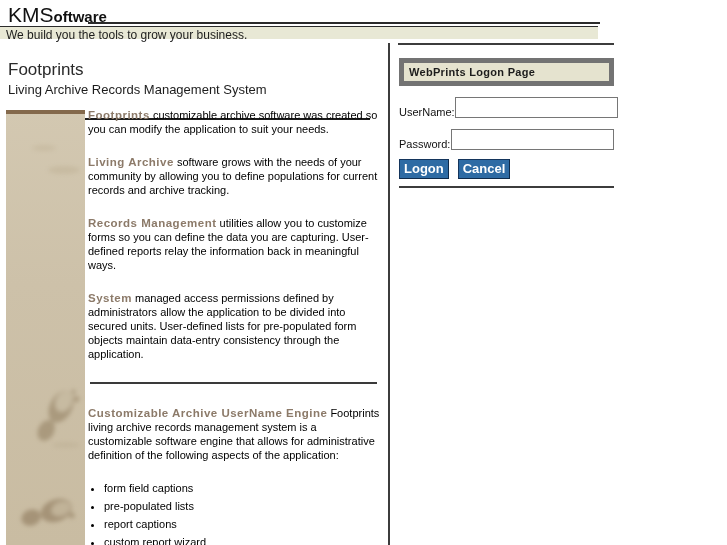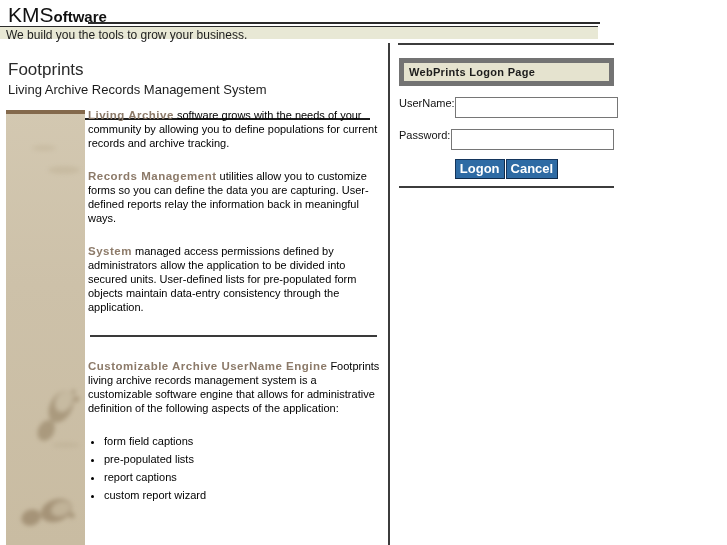--- a/index.html
+++ b/index.html
@@ -34,30 +34,30 @@
   .bullets { margin:14px 0 0 16px; }
   .bullets li { margin-bottom:4px; }
 
   
   .v-divider { position:absolute; left:388px; top:43px; width:2px; height:502px; background:#3c3c3c; }
   .panel-top-rule { position:absolute; left:398px; top:43px; width:216px; height:2px; background:#3c3c3c; }
 
   .logon-panel { position:absolute; left:399px; top:58px; width:215px; }
   .logon-header { background:#e5e3cf; border:5px solid #737373; font-size:11px;
                   font-weight:bold; color:#1c1c1c; padding:3px 5px; letter-spacing:0.3px; }
-  .form-row { display:flex; align-items:flex-start; margin-top:11px; }
+  .form-row { display:flex; align-items:flex-end; margin-top:11px; }
   .form-row label { width:61px; font-size:11px; color:#111; }
   .form-row input { flex:1; height:21px; border:1px solid #767676; background:#fff;
                     font-size:12px; padding:0 3px; }
-  .btn-row { display:flex; justify-content:center; margin-top:9px; }
+  .btn-row { display:flex; justify-content:flex-start; margin-top:9px; }
   .btn { background:#2e6ba4; color:#fff; font-weight:bold; font-size:13px;
          font-family:"Liberation Sans", sans-serif;
          border:1px solid #14355c; border-right-color:#0e2a4a; border-bottom-color:#0e2a4a;
          padding:1px 4px 2px; cursor:pointer; }
-  .btn + .btn { margin-left:1px; }
+  .btn + .btn { margin-left:9px; }
   .panel-bottom-rule { border:0; border-top:2px solid #3c3c3c; margin-top:7px; width:215px; }
 </style>
 </head>
 <body>
 
 <div id="stage">
 
   <div class="brand"><span>KMS</span><span class="suffix">oftware</span></div>
   <div class="brand-rule"></div>
   <div class="tagline-bar"><span>We build you the tools to grow your business.</span></div>
@@ -89,20 +89,21 @@
       <g transform="rotate(70 38 405)" filter="url(#soft)">
         <ellipse cx="38" cy="392" rx="11" ry="16" fill="#9c8a6d" opacity="0.8"></ellipse>
         <ellipse cx="36" cy="418" rx="8" ry="10" fill="#9c8a6d" opacity="0.8"></ellipse>
         <ellipse cx="38" cy="387" rx="7" ry="10" fill="#ddd2ba" opacity="0.5"></ellipse>
         <circle cx="48" cy="379" r="3" fill="#9c8a6d" opacity="0.7"></circle>
       </g>
     </svg>
   </div>
 
   <div class="copy">
+    <p class="para"><span class="kw">Footprints</span><span> customizable archive software was created so you can modify the application to suit your needs.</span></p>
 
     <p class="para"><span class="kw">Living Archive</span><span> software grows with the needs of your community by allowing you to define populations for current records and archive tracking.</span></p>
 
     <p class="para"><span class="kw">Records Management</span><span> utilities allow you to customize forms so you can define the data you are capturing. User-defined reports relay the information back in meaningful ways.</span></p>
 
     <p class="para"><span class="kw">System</span><span> managed access permissions defined by administrators allow the application to be divided into secured units. User-defined lists for pre-populated form objects maintain data-entry consistency through the application.</span></p>
 
     <hr class="col-divider">
 
     <p class="para"><span class="kw">Customizable Archive UserName Engine</span><span> Footprints living archive records management system is a customizable software engine that allows for administrative definition of the following aspects of the application:</span></p>

